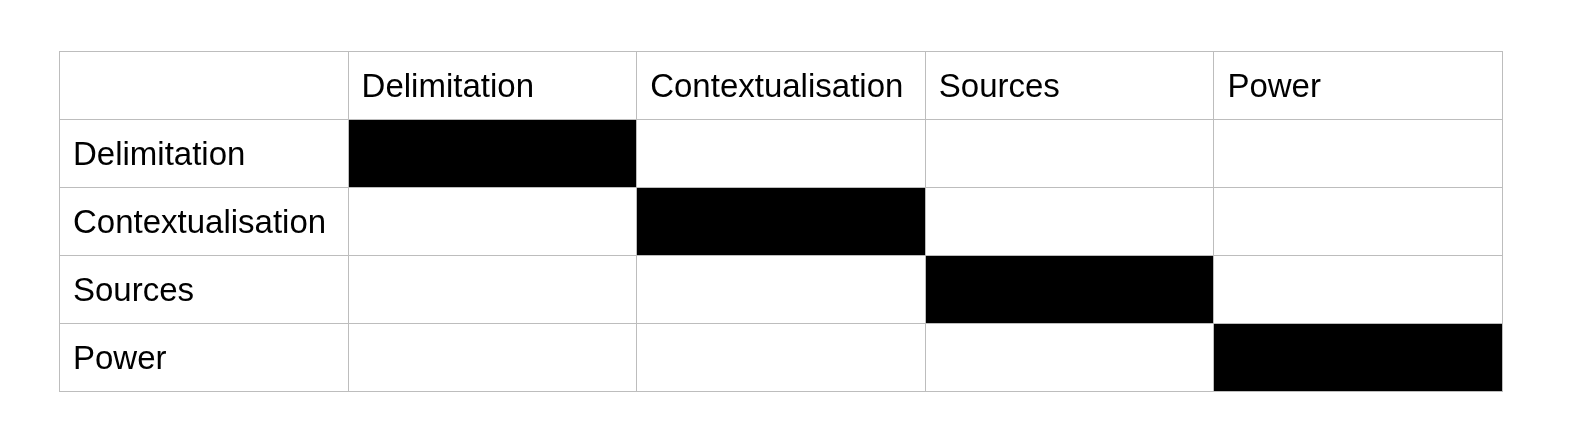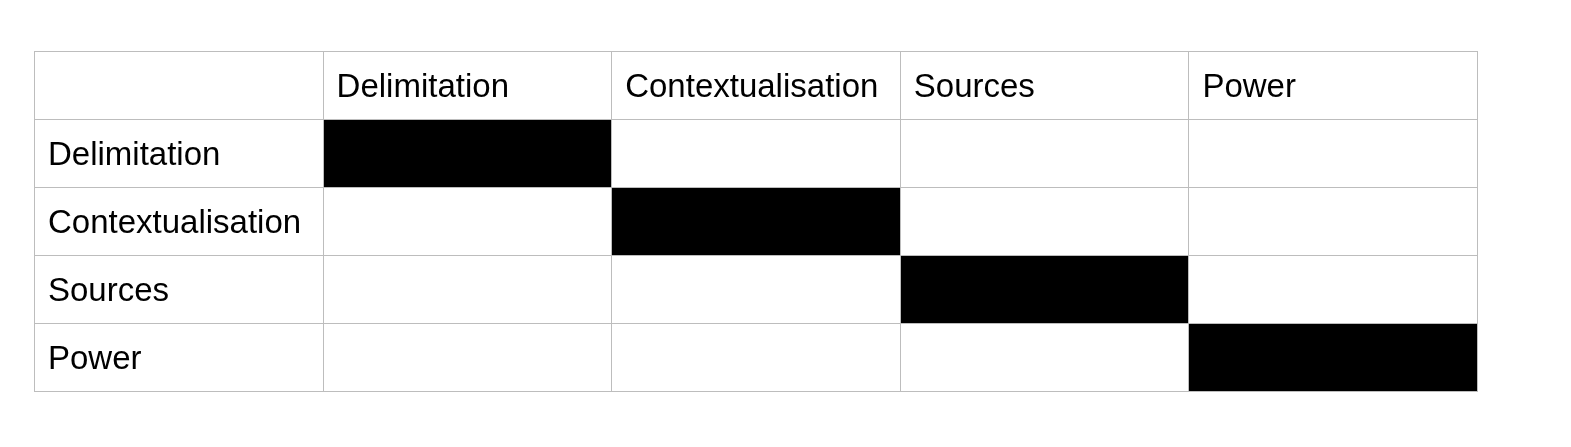--- a/index.html
+++ b/index.html
@@ -15,21 +15,21 @@
   body {
     width: 1571px;
     height: 447px;
     background: var(--bg-color);
     font-family: "Liberation Sans", sans-serif;
     color: var(--text-color);
   }
   table.matrix {
     border-collapse: collapse;
     table-layout: fixed;
-    margin: 51px 0 0 34px;
+    margin: 51px 0 0 59px;
     width: 1444px;
   }
   table.matrix col { width: 20%; }
   table.matrix th,
   table.matrix td {
     box-sizing: border-box;
     border: 1px solid var(--border-color);
     height: 68px;
     padding: 0 6px 0 13px;
     font-size: 33px;

